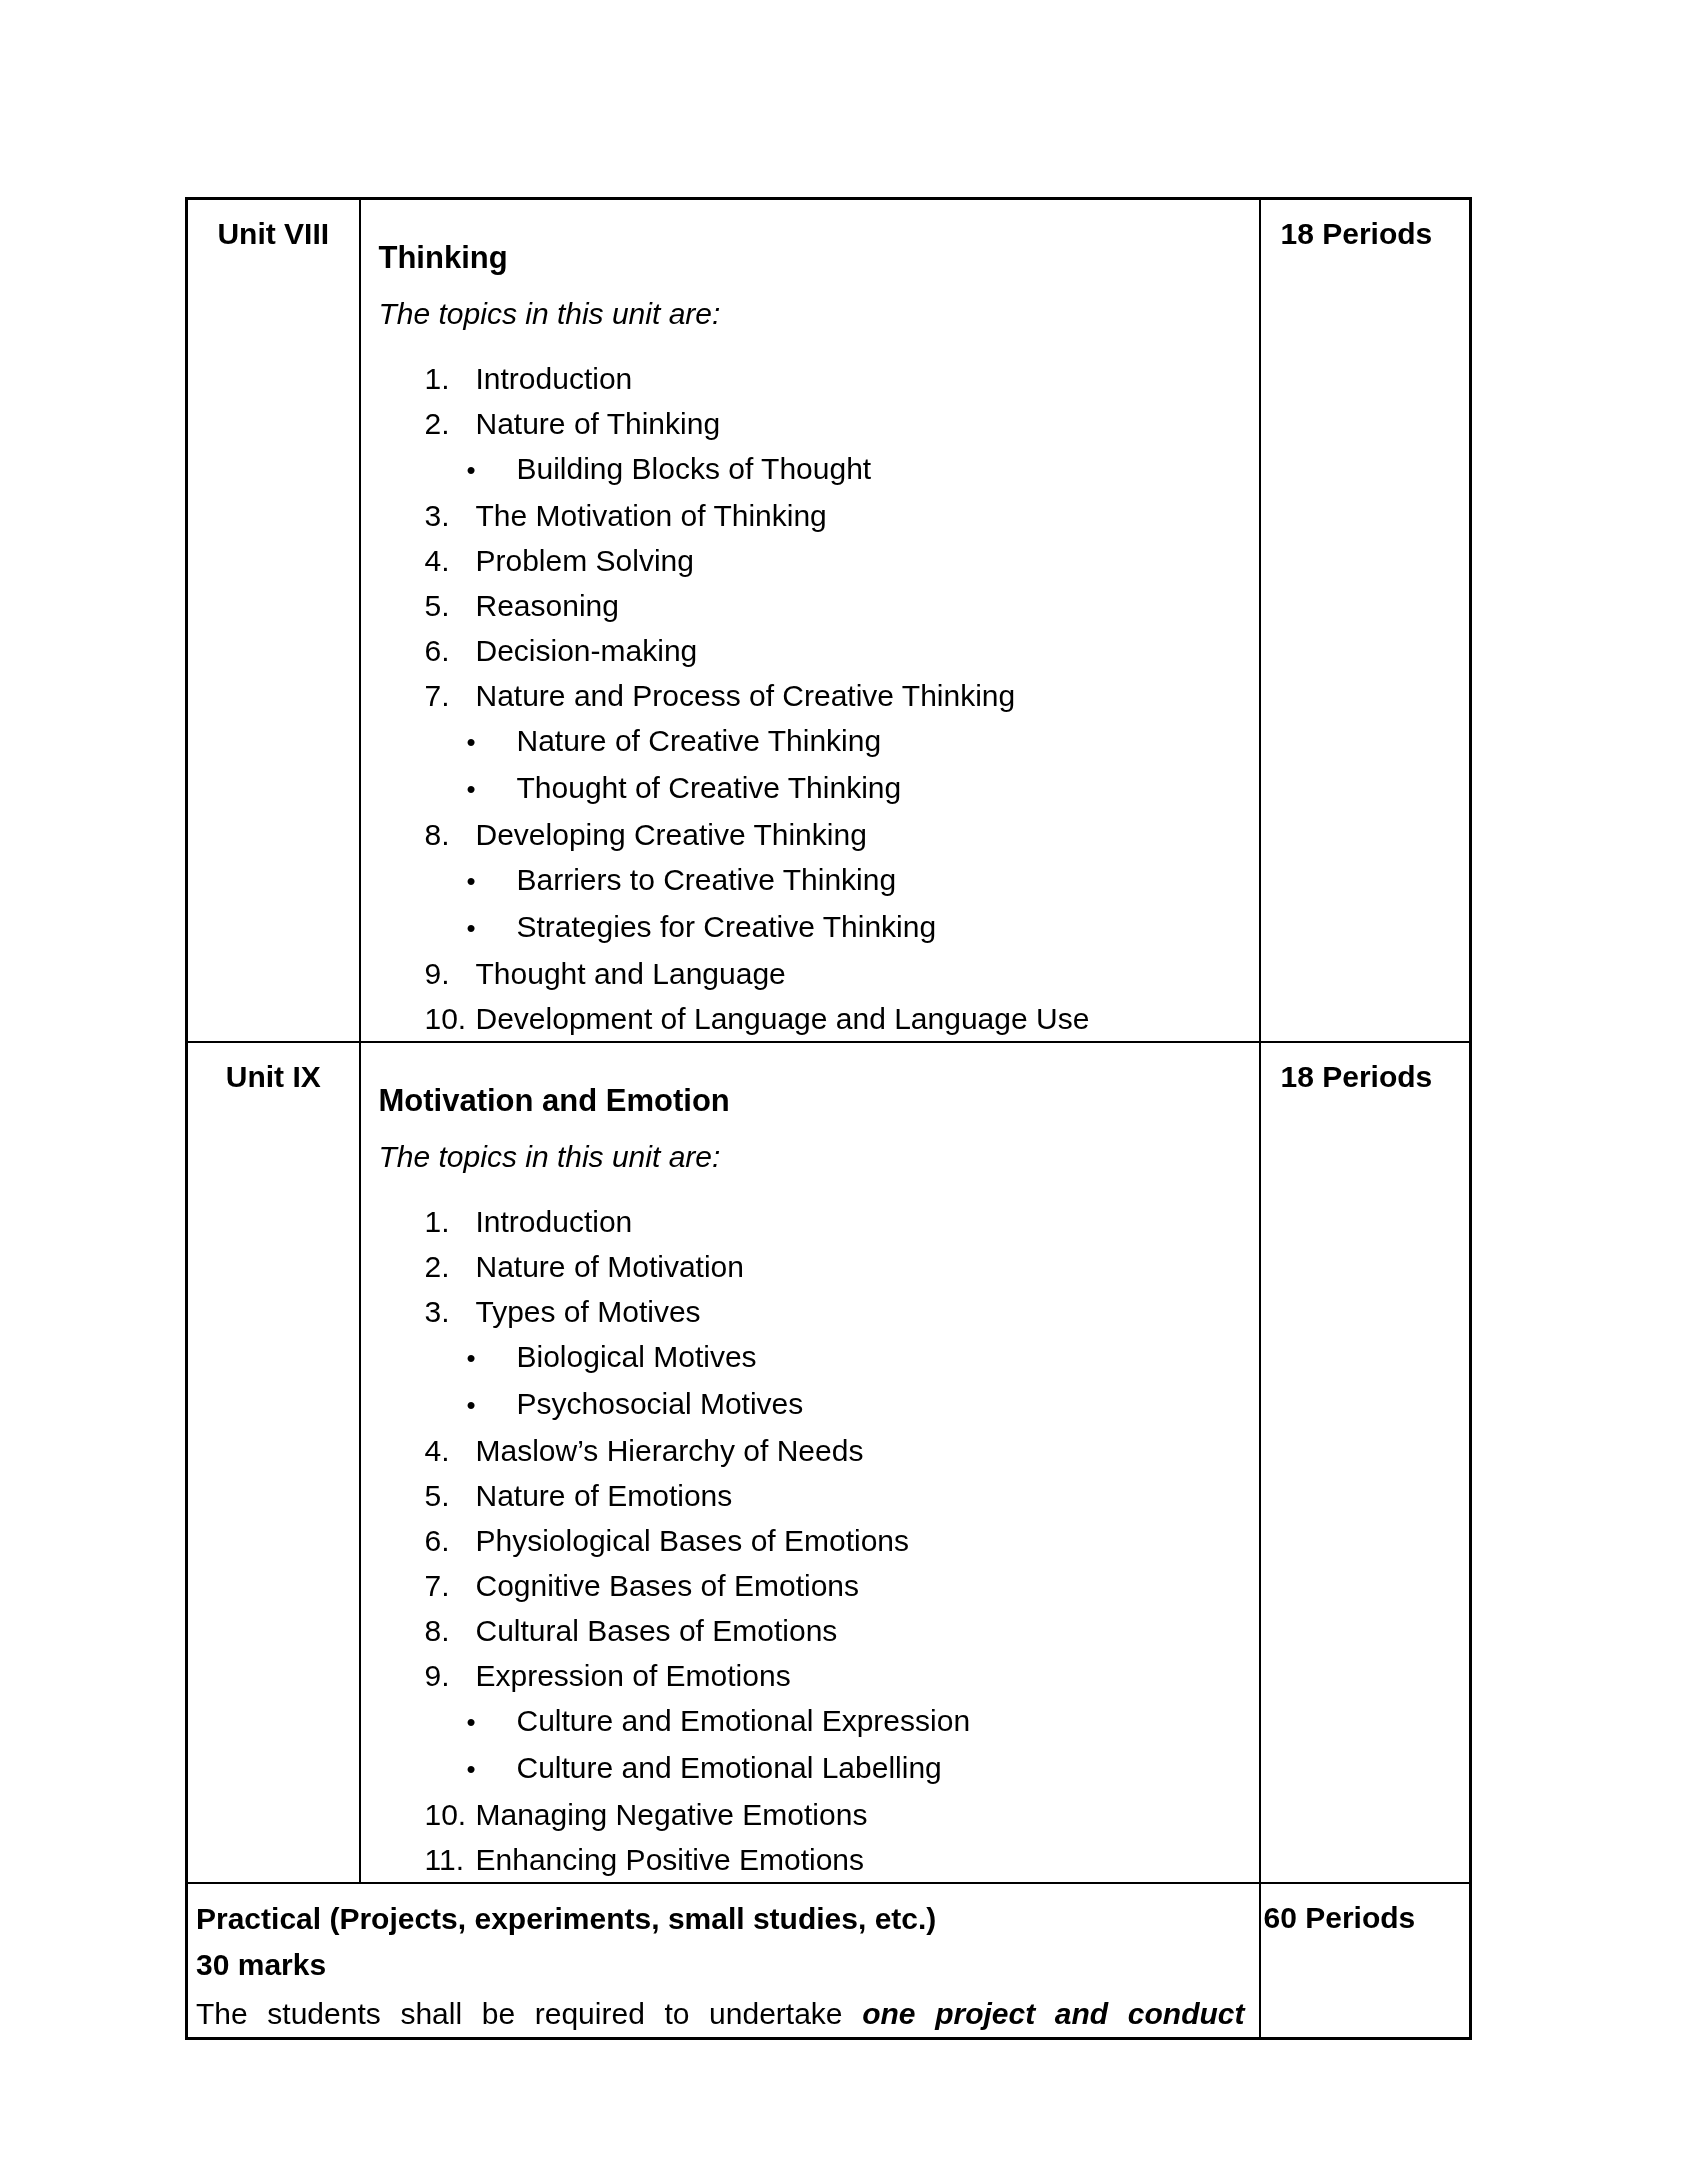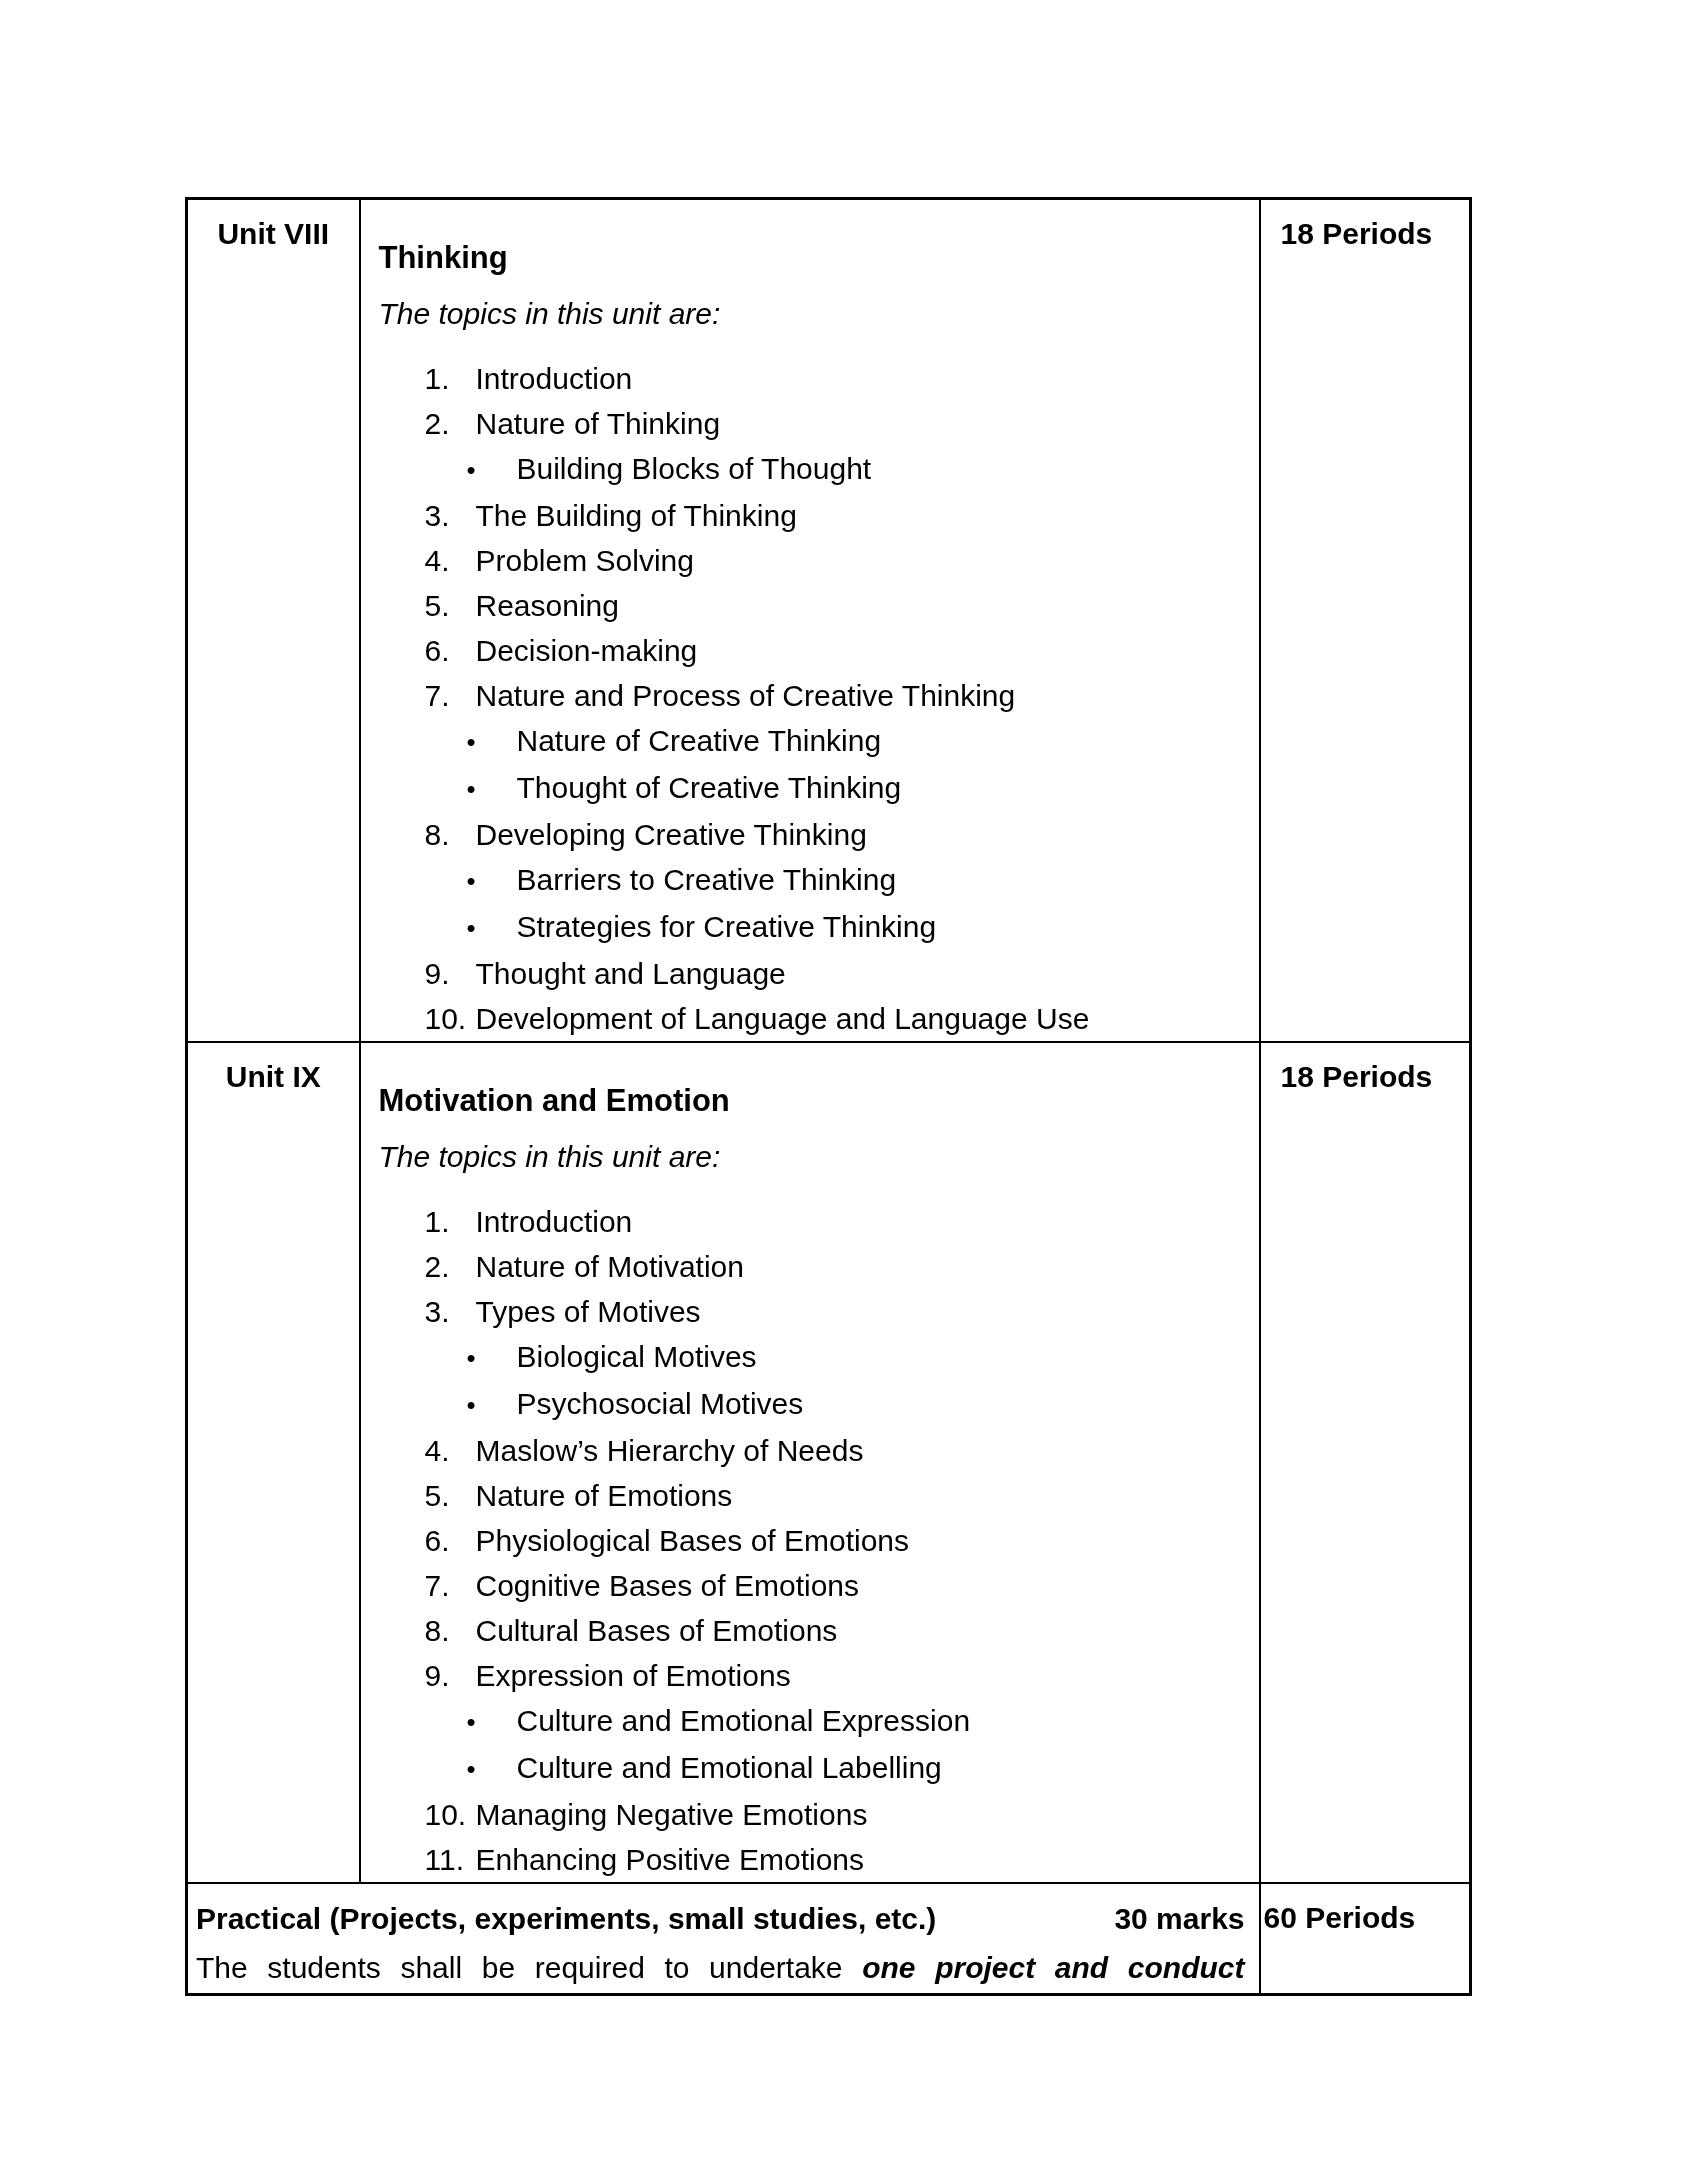--- a/index.html
+++ b/index.html
@@ -93,20 +93,21 @@
   .cell-practical {
     padding: 12px 14px 0 8px;
   }
   .practical-head {
     display: flex;
     justify-content: space-between;
     align-items: baseline;
     font-weight: bold;
     font-size: 30px;
     line-height: 46px;
+    flex-direction: column;
   }
   .practical-note {
     margin-top: 3px;
     font-size: 30px;
     line-height: 46px;
     text-align: justify;
     text-align-last: justify;
   }
   .practical-note .emphasis {
     font-weight: bold;
@@ -142,21 +143,21 @@
               <div class="topic-line num">
                 <span class="marker">2.</span>
                 <span class="topic-text">Nature of Thinking</span>
               </div>
               <div class="topic-line bullet">
                 <span class="marker">•</span>
                 <span class="topic-text">Building Blocks of Thought</span>
               </div>
               <div class="topic-line num">
                 <span class="marker">3.</span>
-                <span class="topic-text">The Building of Thinking</span>
+                <span class="topic-text">The Motivation of Thinking</span>
               </div>
               <div class="topic-line num">
                 <span class="marker">4.</span>
                 <span class="topic-text">Problem Solving</span>
               </div>
               <div class="topic-line num">
                 <span class="marker">5.</span>
                 <span class="topic-text">Reasoning</span>
               </div>
               <div class="topic-line num">

